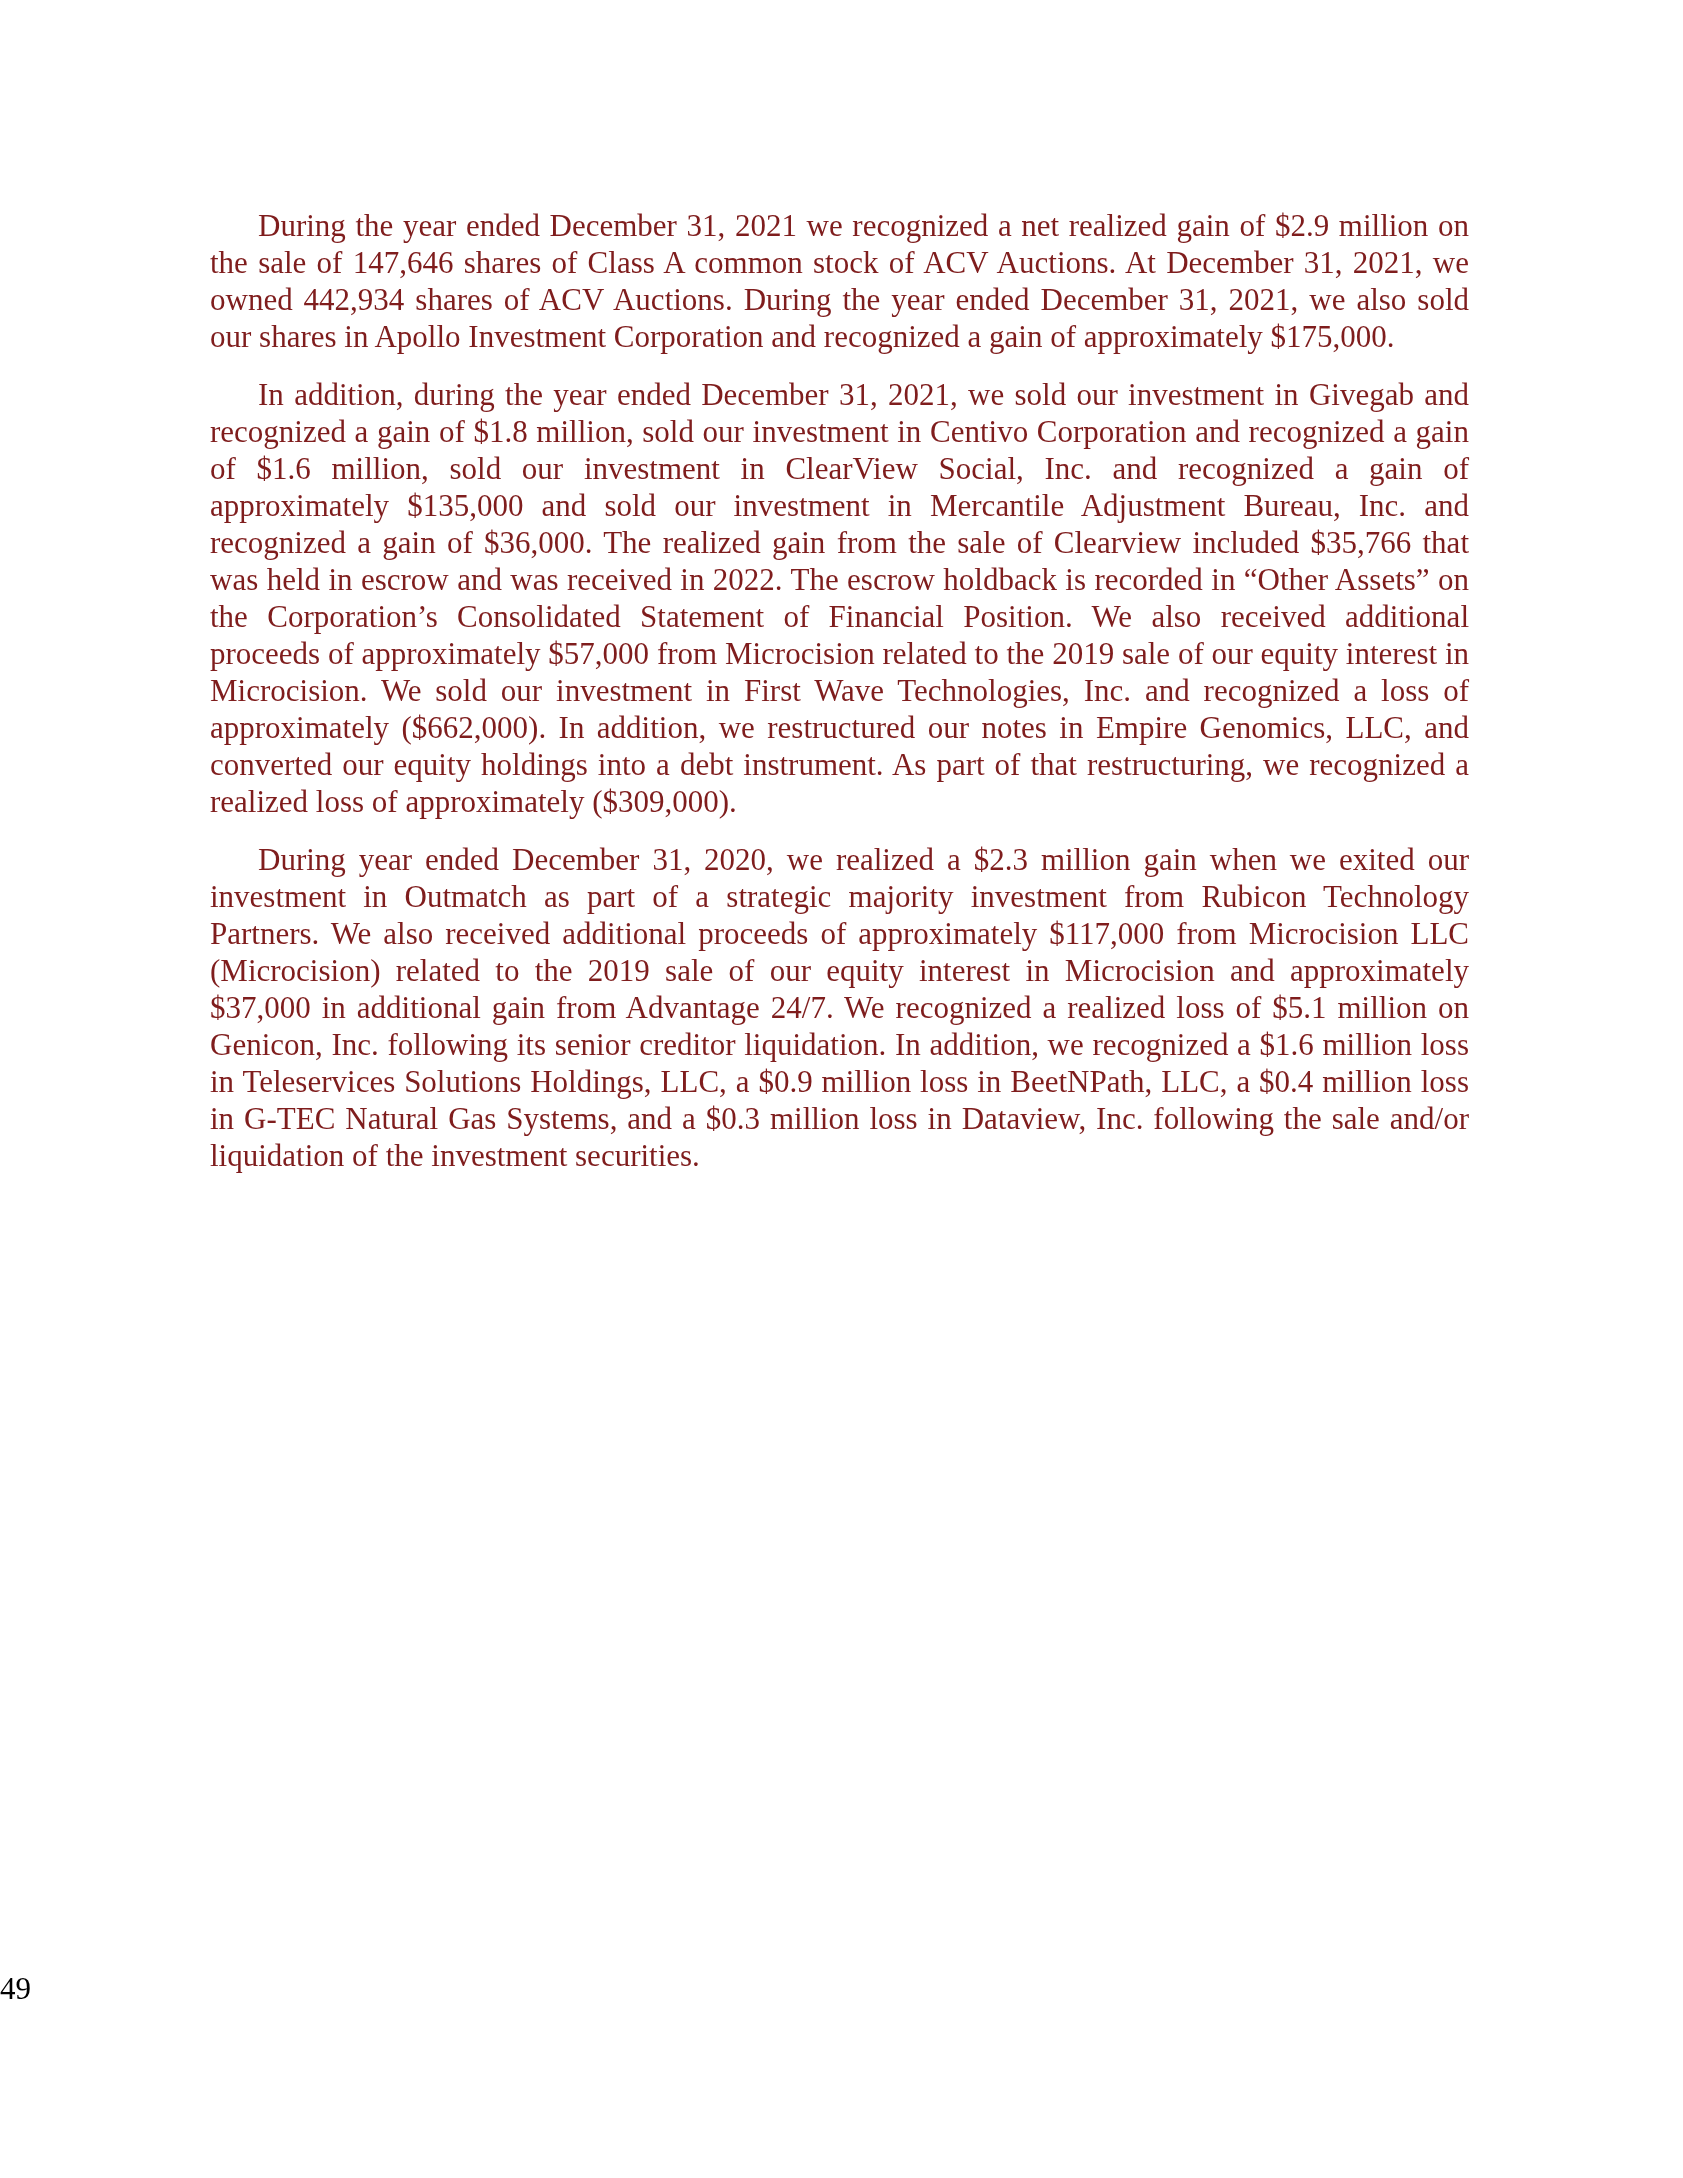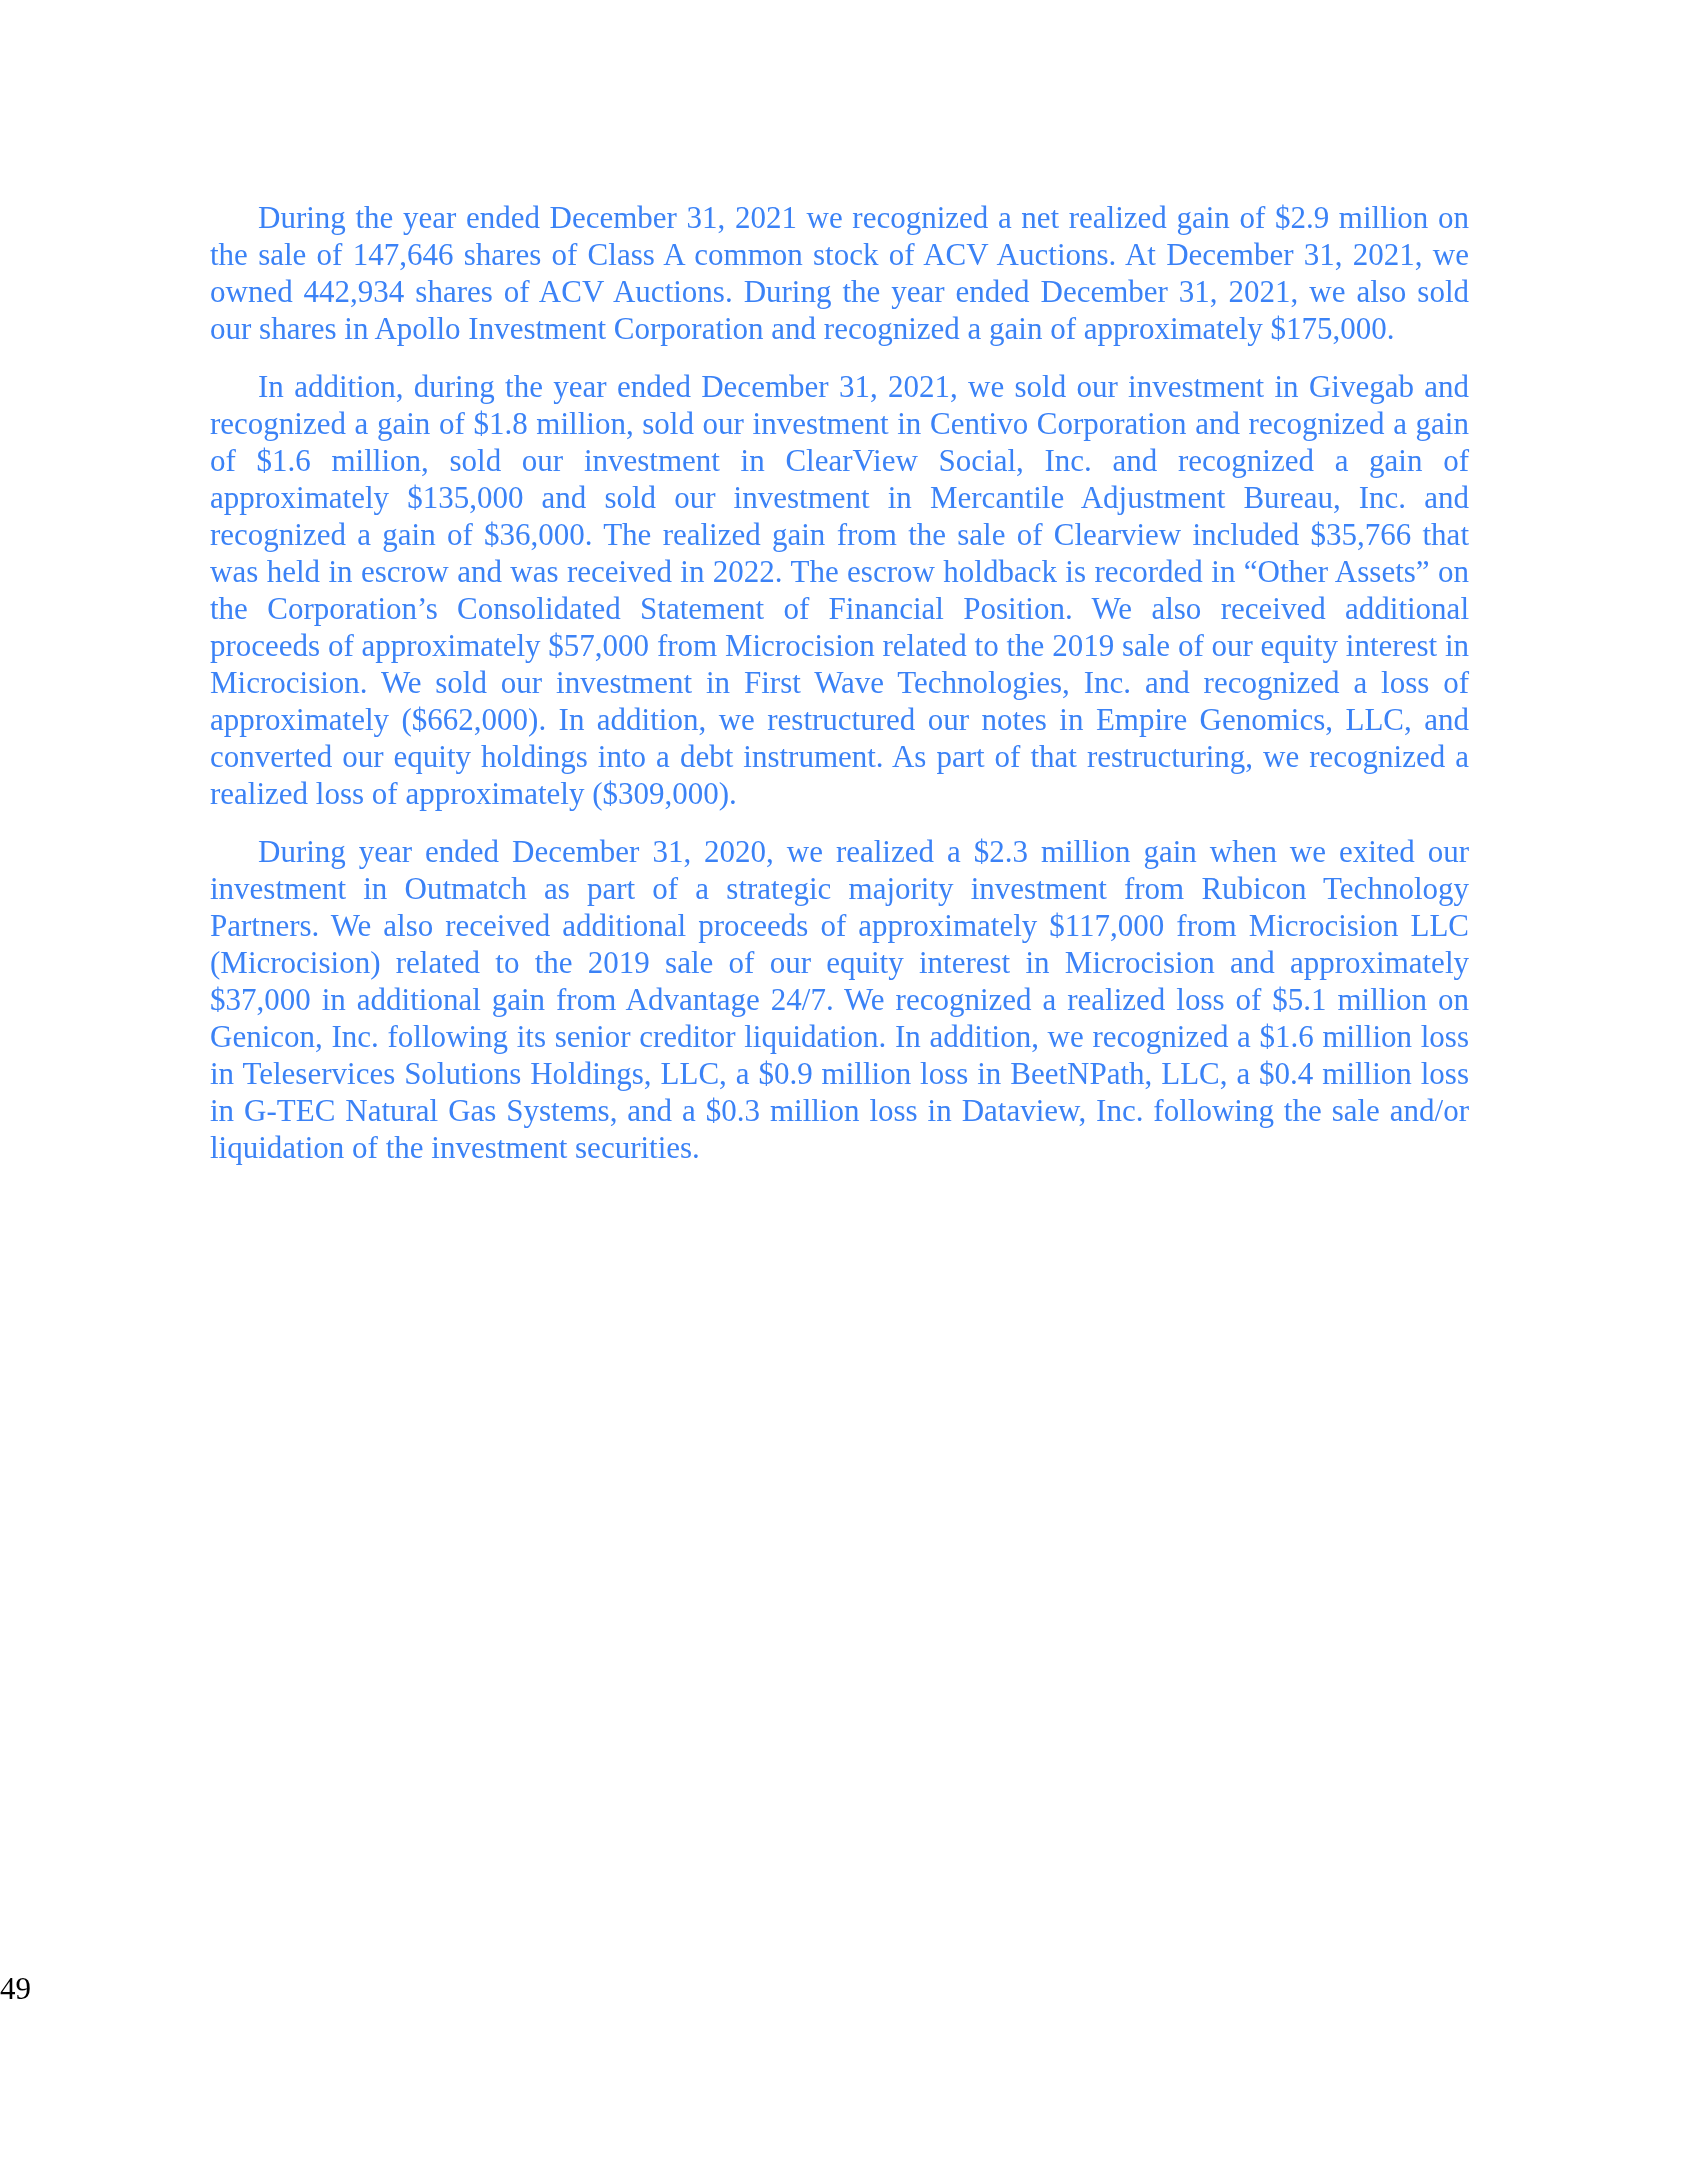--- a/index.html
+++ b/index.html
@@ -23,26 +23,26 @@
     height: 2178px;
     background: #ffffff;
   }
   .content {
     position: absolute;
     left: 210px;
     top: 191px;
     width: 1259px;
   }
   p.body-para {
-    margin: 8px 0 21px 0;
+    margin: 16px 0 21px 0;
     font-size: 31px;
     line-height: 37px;
     text-align: justify;
     text-indent: 48px;
-    color: #3b82f6;
+    color: #7f1d1d;
     font-family: Liberation Serif, serif;
   }
   p.body-para:last-child {
     margin-bottom: 0;
   }
   .page-number {
     position: absolute;
     left: 0;
     top: 1970px;
     width: 1683px;

